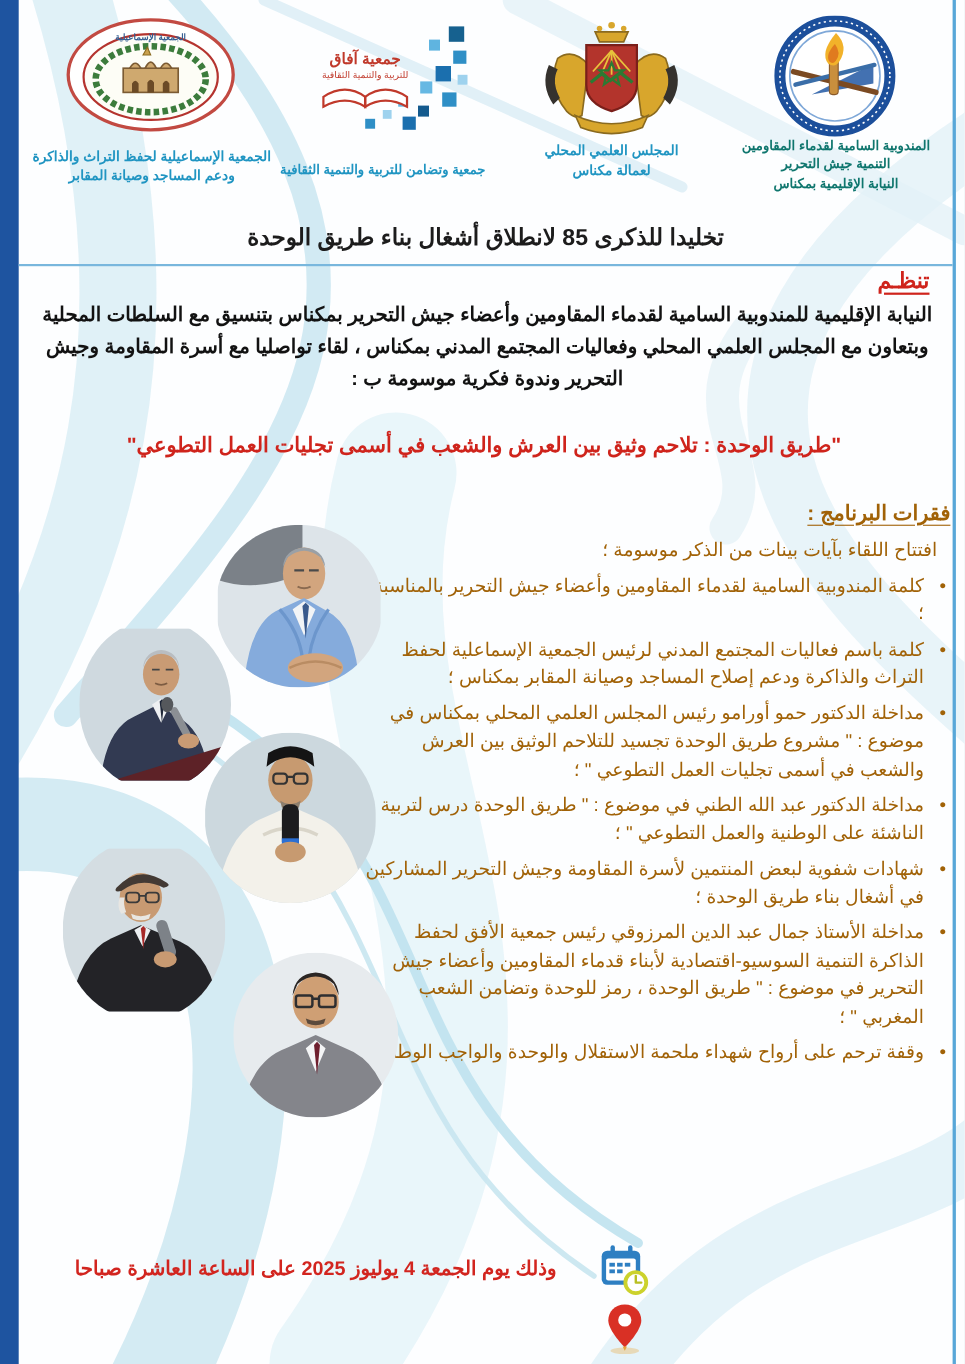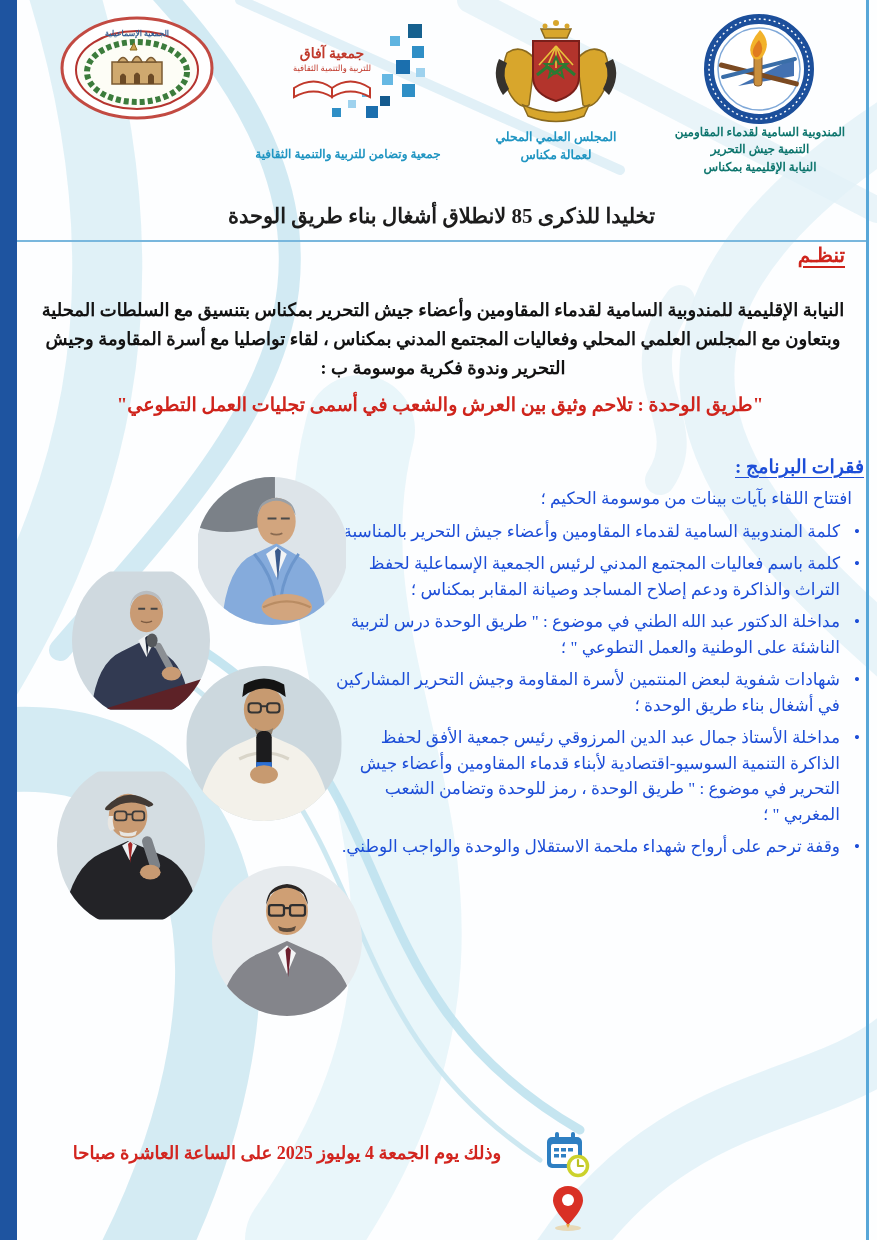--- a/index.html
+++ b/index.html
@@ -1,36 +1,36 @@
 <!DOCTYPE html>
 <html lang="ar"><head>
 <meta charset="utf-8">
 <style>
   html,body{margin:0;padding:0;background:#e9eef1;}
   .poster{position:relative;width:877px;height:1240px;background:#fdfeff;overflow:hidden;
-          font-family:Liberation Serif, serif;}
+          font-family:Liberation Sans, sans-serif;}
   .abs{position:absolute;}
   
   .left-bar{left:0;top:0;width:17px;height:1240px;background:#1e54a0;}
   .right-line{left:866px;top:0;width:3px;height:1240px;background:#58a7d8;}
   .header-rule{left:17px;top:240px;width:849px;height:2px;background:#79b7dd;}
   
   .cap{color:#2095c2;font-weight:bold;text-align:center;font-size:12.5px;line-height:1.45;direction:rtl;}
   .cap.blue{color:#0f766e;font-size:12px;}
   
   .title{left:17px;top:204px;width:849px;text-align:center;font-size:21px;font-weight:bold;
          color:#1c1c1c;direction:rtl;}
   .organize{top:243px;right:32px;font-size:20px;font-weight:bold;color:#cf241c;direction:rtl;
             text-decoration:underline;text-underline-offset:4px;}
   .intro{top:272px;left:24px;width:838px;font-size:18px;font-weight:bold;color:#121212;
-         text-align:center;line-height:1.6;direction:rtl;margin-top:24px;}
+         text-align:center;line-height:1.6;direction:rtl;}
   .slogan{top:393px;left:30px;width:820px;text-align:center;font-size:19px;font-weight:bold;
           color:#cf241c;direction:rtl;}
   
-  .program{top:455px;left:332px;width:532px;direction:rtl;color:#1d4ed8;}
+  .program{top:455px;left:332px;width:532px;direction:rtl;color:#a16207;}
   .p-head{font-size:19px;font-weight:bold;text-decoration:underline;text-underline-offset:4px;
           margin-bottom:8px;}
   .p-item{position:relative;font-size:17px;line-height:1.5;padding-right:24px;margin-bottom:7px;}
   .p-item.bulleted::before{content:"•";position:absolute;right:4px;top:0;font-size:17px;}
   .p-item.no-bullet{padding-right:12px;}
   
   .photo{border-radius:50%;overflow:hidden;}
   .photo svg{display:block;width:100%;height:100%;}
   
   .f-row{display:flex;align-items:center;direction:rtl;}
@@ -68,20 +68,24 @@
   <svg class="abs" style="left:58px;top:14px" width="158" height="112" viewBox="0 0 158 112">
     <ellipse cx="79" cy="54" rx="75" ry="50" fill="#ffffff" stroke="#c24a42" stroke-width="3"></ellipse>
     <ellipse cx="79" cy="56" rx="61" ry="39" fill="#fdfdf6" stroke="#b5342f" stroke-width="2"></ellipse>
     <ellipse cx="79" cy="58" rx="50" ry="30" fill="none" stroke="#3c7c3c" stroke-width="6" stroke-dasharray="5 3"></ellipse>
     <text x="79" y="22" font-size="8" fill="#355f93" text-anchor="middle" font-weight="bold">الجمعية الإسماعيلية</text>
     <path d="M72,36 l4,-7 3,7 z" fill="#caa14f" stroke="#8a6a1f" stroke-width="1"></path>
     <rect x="54" y="48" width="50" height="22" fill="#cfa96f" stroke="#7b5b33" stroke-width="1.5"></rect>
     <path d="M60,48 q5,-9 10,0 z M74,48 q5,-11 10,0 z M88,48 q5,-9 10,0 z" fill="#cfa96f" stroke="#7b5b33" stroke-width="1.5"></path>
     <path d="M62,70 v-8 q3,-5 6,0 v8 z M76,70 v-9 q3,-5 6,0 v9 z M90,70 v-8 q3,-5 6,0 v8 z" fill="#6b4a26"></path>
   </svg>
+  <div class="abs cap" style="left:22px;top:133px;width:232px">
+    <div>الجمعية الإسماعيلية لحفظ التراث والذاكرة</div>
+    <div>ودعم المساجد وصيانة المقابر</div>
+  </div>
 
   <svg class="abs" style="left:262px;top:16px" width="172" height="112" viewBox="0 0 172 112">
     <g>
       <rect x="146" y="8" width="14" height="14" fill="#16618f"></rect>
       <rect x="128" y="20" width="10" height="10" fill="#5fb4e0"></rect>
       <rect x="150" y="30" width="12" height="12" fill="#2f8fc6"></rect>
       <rect x="134" y="44" width="14" height="14" fill="#1b6fae"></rect>
       <rect x="154" y="52" width="9" height="9" fill="#9ed2ee"></rect>
       <rect x="120" y="58" width="11" height="11" fill="#66b8e3"></rect>
       <rect x="140" y="68" width="13" height="13" fill="#2f8fc6"></rect>
@@ -144,23 +148,24 @@
     <div>النيابة الإقليمية بمكناس</div>
   </div>
 
   <div class="abs title">تخليدا للذكرى 85 لانطلاق أشغال بناء طريق الوحدة</div>
   <div class="abs organize">تنظـم</div>
   <div class="abs intro">النيابة الإقليمية للمندوبية السامية لقدماء المقاومين وأعضاء جيش التحرير بمكناس بتنسيق مع السلطات المحلية وبتعاون مع المجلس العلمي المحلي وفعاليات المجتمع المدني بمكناس ، لقاء تواصليا مع أسرة المقاومة وجيش التحرير وندوة فكرية موسومة ب :</div>
   <div class="abs slogan">"طريق الوحدة : تلاحم وثيق بين العرش والشعب في أسمى تجليات العمل التطوعي"</div>
 
   <div class="abs program">
     <div class="p-head">فقرات البرنامج :</div>
-    <div class="p-item no-bullet">افتتاح اللقاء بآيات بينات من موسومة الحكيم ؛</div>
+    <div class="p-item no-bullet">افتتاح اللقاء بآيات بينات من الذكر موسومة ؛</div>
     <div class="p-item bulleted">كلمة المندوبية السامية لقدماء المقاومين وأعضاء جيش التحرير بالمناسبة ؛</div>
     <div class="p-item bulleted">كلمة باسم فعاليات المجتمع المدني لرئيس الجمعية الإسماعلية لحفظ التراث والذاكرة ودعم إصلاح المساجد وصيانة المقابر بمكناس ؛</div>
+    <div class="p-item bulleted">مداخلة الدكتور حمو أورامو رئيس المجلس العلمي المحلي بمكناس في موضوع : " مشروع طريق الوحدة تجسيد للتلاحم الوثيق بين العرش والشعب في أسمى تجليات العمل التطوعي " ؛</div>
     <div class="p-item bulleted">مداخلة الدكتور عبد الله الطني في موضوع : " طريق الوحدة درس لتربية الناشئة على الوطنية والعمل التطوعي " ؛</div>
     <div class="p-item bulleted">شهادات شفوية لبعض المنتمين لأسرة المقاومة وجيش التحرير المشاركين في أشغال بناء طريق الوحدة ؛</div>
     <div class="p-item bulleted">مداخلة الأستاذ جمال عبد الدين المرزوقي رئيس جمعية الأفق لحفظ الذاكرة التنمية السوسيو-اقتصادية لأبناء قدماء المقاومين وأعضاء جيش التحرير في موضوع : " طريق الوحدة ، رمز للوحدة وتضامن الشعب المغربي " ؛</div>
     <div class="p-item bulleted">وقفة ترحم على أرواح شهداء ملحمة الاستقلال والوحدة والواجب الوطني.</div>
   </div>
 
   <div class="abs photo" style="left:196px;top:477px;width:152px;height:148px">
     <svg viewBox="0 0 100 100">
       <rect width="100" height="100" fill="#dde4e9"></rect>
       <path d="M0,0 h52 v30 q-28,12 -52,4 z" fill="#6a7077" opacity="0.85"></path>

